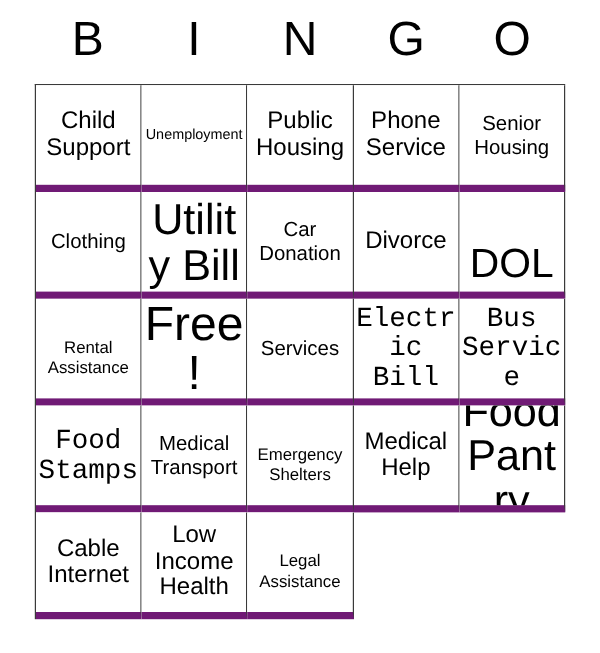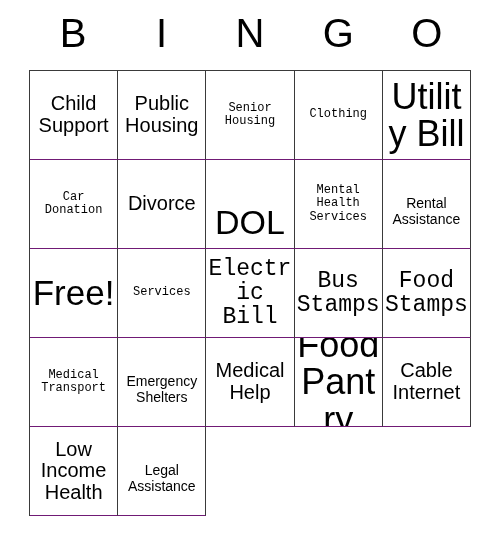--- a/index.html
+++ b/index.html
@@ -43,46 +43,46 @@
   .grid {
     display: grid;
     grid-template-columns: repeat(5, 1fr);
     grid-template-rows: repeat(5, 89px);
     border-top: 1px solid #3a3a3a;
     border-left: 1px solid #3a3a3a;
     box-sizing: content-box;
   }
   .cell {
     border-right: 1px solid #3a3a3a;
-    border-bottom: 1px solid #701a75;
+    border-bottom: 6px solid #701a75;
     display: flex;
     align-items: center;
     justify-content: center;
     text-align: center;
     background: #ffffff;
     overflow: hidden;
     box-sizing: border-box;
     padding: 0 1px;
   }
   .cell-text {
     display: block;
     width: 100%;
     line-height: 1.04;
     word-wrap: break-word;
     color: #000;
   }
 
   
   .fs-xs   { font-size: 12px; line-height: 1.15; }
   .fs-sm   { font-size: 14px; line-height: 1.15; margin-top: 14px; }
-  .fs-md   { font-size: 12px; line-height: 1.12; font-family: Liberation Mono, monospace; }
+  .fs-md   { font-size: 17px; line-height: 1.12; }
   .fs-lg   { font-size: 20px; line-height: 1.08; }
   .fs-xl   { font-size: 23px; line-height: 1.05; font-family: Liberation Mono, monospace; }
   .fs-2xl  { font-size: 36px; line-height: 1.03; }
-  .fs-3xl  { font-size: 35px; line-height: 1.02; }
+  .fs-3xl  { font-size: 40px; line-height: 1.02; }
   .fs-4xl  { font-size: 34px; line-height: 1.0; margin-top: 36px; }
 </style>
 </head>
 <body>
 
 <div id="bingo-card">
 
   <div class="header-row">
     <div class="header-letter">B</div>
     <div class="header-letter">I</div>
@@ -90,21 +90,27 @@
     <div class="header-letter">G</div>
     <div class="header-letter">O</div>
   </div>
 
   <div class="grid" id="bingo-grid">
 
     <div class="cell">
         <span class="cell-text fs-lg">Child Support</span>
       </div>
     <div class="cell">
+        <span class="cell-text fs-xs">Unemployment</span>
+      </div>
+    <div class="cell">
         <span class="cell-text fs-lg">Public Housing</span>
+      </div>
+    <div class="cell">
+        <span class="cell-text fs-lg">Phone Service</span>
       </div>
     <div class="cell">
         <span class="cell-text fs-md">Senior Housing</span>
       </div>
 
     <div class="cell">
         <span class="cell-text fs-md">Clothing</span>
       </div>
     <div class="cell">
         <span class="cell-text fs-2xl">Utility Bill</span>
@@ -113,37 +119,34 @@
         <span class="cell-text fs-md">Car Donation</span>
       </div>
     <div class="cell">
         <span class="cell-text fs-lg">Divorce</span>
       </div>
     <div class="cell">
         <span class="cell-text fs-4xl">DOL</span>
       </div>
 
     <div class="cell">
-        <span class="cell-text fs-md">Mental Health Services</span>
-      </div>
-    <div class="cell">
         <span class="cell-text fs-sm">Rental Assistance</span>
       </div>
     <div class="cell">
         <span class="cell-text fs-3xl">Free!</span>
       </div>
     <div class="cell">
         <span class="cell-text fs-md">Services</span>
       </div>
     <div class="cell">
         <span class="cell-text fs-xl">Electric Bill</span>
       </div>
 
     <div class="cell">
-        <span class="cell-text fs-xl">Bus Stamps</span>
+        <span class="cell-text fs-xl">Bus Service</span>
       </div>
     <div class="cell">
         <span class="cell-text fs-xl">Food Stamps</span>
       </div>
     <div class="cell">
         <span class="cell-text fs-md">Medical Transport</span>
       </div>
     <div class="cell">
         <span class="cell-text fs-sm">Emergency Shelters</span>
       </div>

